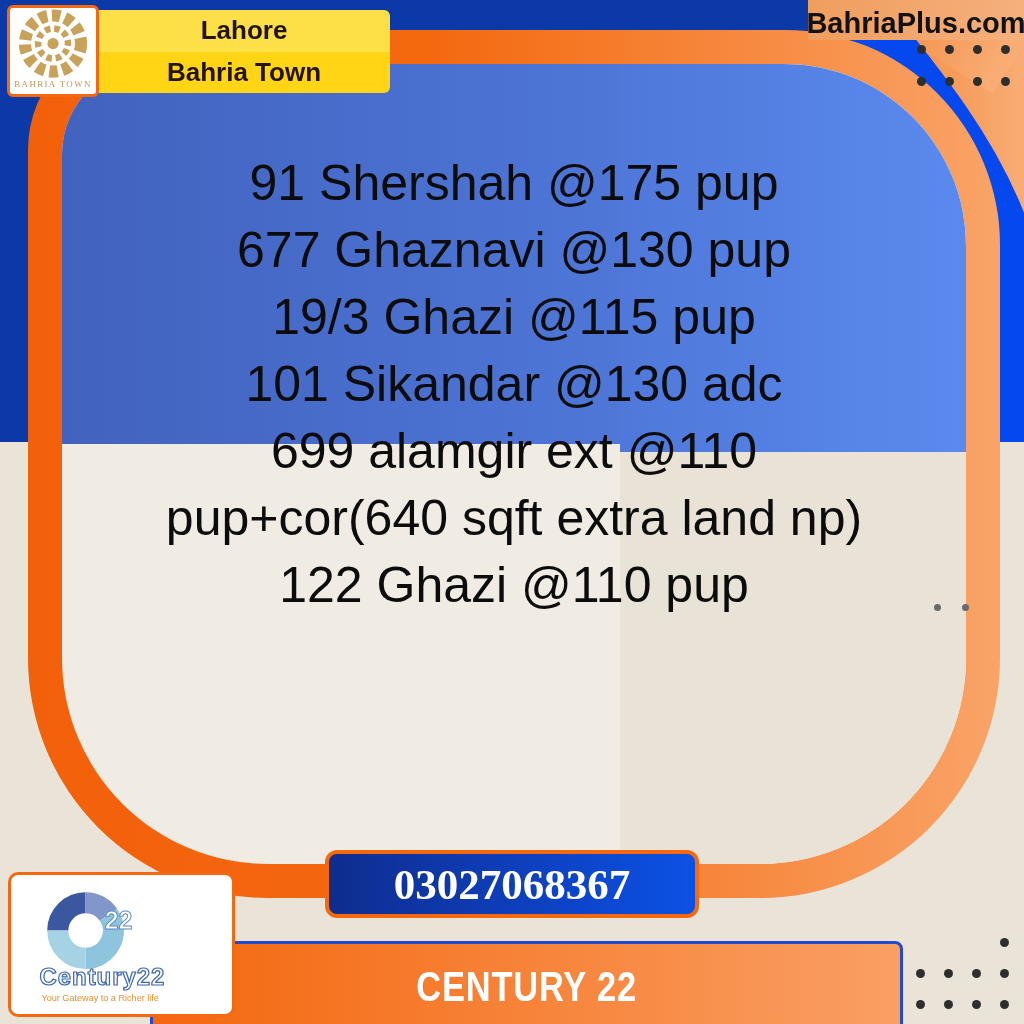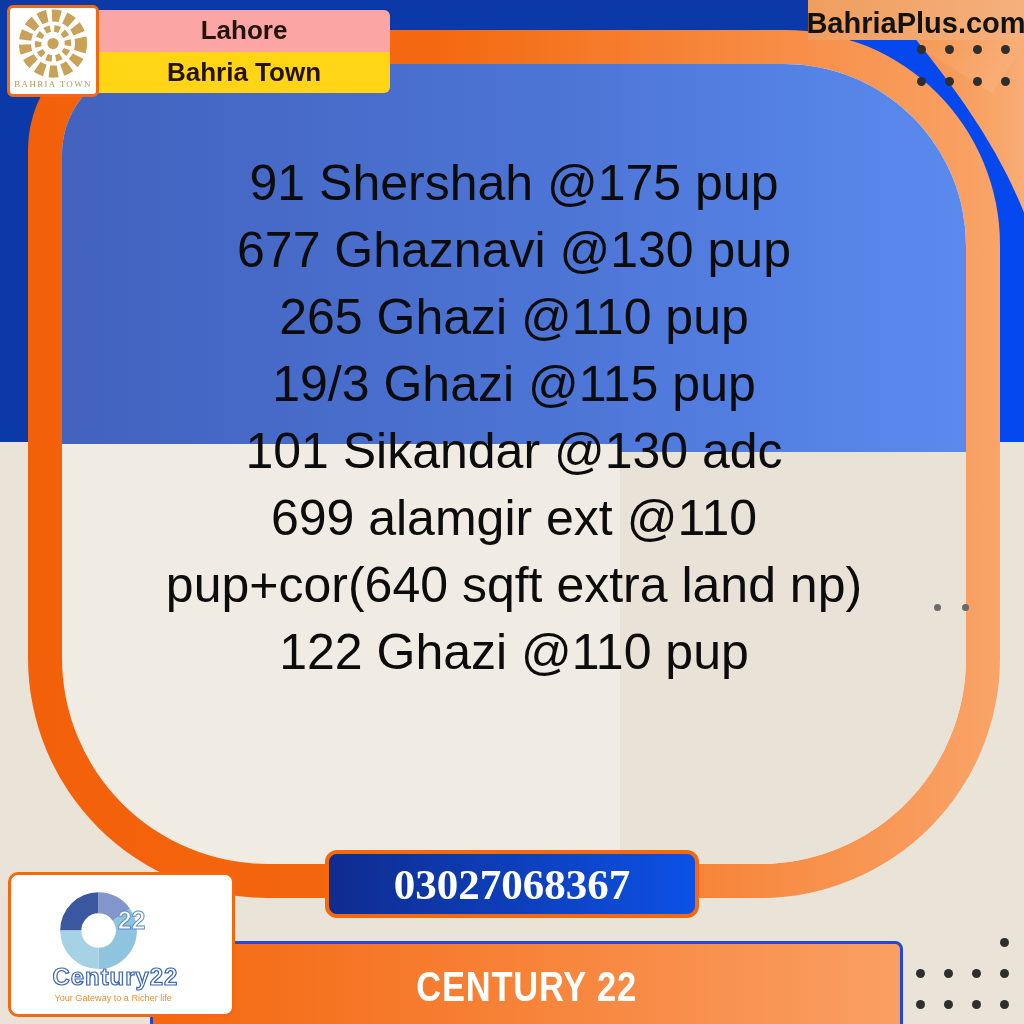--- a/index.html
+++ b/index.html
@@ -21,21 +21,21 @@
   .listing{position:absolute;left:0;right:0;top:86px;text-align:center;
         font-weight:normal;font-size:50px;line-height:67px;color:#0C0C0C;}
   
   .bt-box{position:absolute;left:7px;top:5px;width:92px;height:92px;background:#FFFFFF;
         border:3px solid #F4680F;border-radius:6px;box-sizing:border-box;z-index:6;}
   
   .yb{position:absolute;left:98px;top:10px;width:292px;height:83px;z-index:5;
         border-radius:0 6px 6px 0;overflow:hidden;}
   .yb-row{height:41.5px;display:flex;align-items:center;justify-content:center;
         font-weight:bold;font-size:26px;color:#241309;}
-  .yb-row.r1{background:#fca5a5;}
+  .yb-row.r1{background:#fde047;}
   .yb-row.r2{background:#FFD516;}
   
   .bp{position:absolute;left:808px;top:0;width:216px;height:40px;z-index:5;
         background:linear-gradient(90deg,#EF9E5E,#F5B07C);display:flex;align-items:flex-end;
         justify-content:center;font-weight:bold;font-size:29px;color:#121212;}
   
   .dot{width:9px;height:9px;border-radius:50%;background:#2E2E2E;}
   .dots-top{position:absolute;left:917px;top:45px;display:grid;
         grid-template-columns:repeat(4,9px);gap:23px 19px;z-index:3;}
   .dots-bottom{position:absolute;left:916px;top:938px;display:grid;
@@ -50,21 +50,21 @@
         color:#FFFFFF;font-weight:bold;font-size:43px;box-sizing:border-box;font-family:Liberation Serif, serif;}
   
   .banner{position:absolute;left:150px;top:941px;width:753px;height:91px;z-index:4;
         background:linear-gradient(90deg,#F4670E,#FA9F64);border:3px solid #2448D0;
         border-radius:8px;display:flex;align-items:center;justify-content:center;
         box-sizing:border-box;}
   .banner-text{color:#FFFFFF;font-weight:bold;font-size:42px;letter-spacing:1px;
         transform:scaleX(0.82);}
   
   .c22{position:absolute;left:8px;top:872px;width:227px;height:145px;background:#FFFFFF;
-        border:3px solid #F4680F;border-radius:10px;box-sizing:border-box;z-index:5;padding-left:13px;}
+        border:3px solid #F4680F;border-radius:10px;box-sizing:border-box;z-index:5;}
 </style>
 </head>
 <body>
 
 <div class="page">
 
   <svg class="decor" width="1024" height="442" viewBox="0 0 1024 442">
     <defs>
       <linearGradient id="gradPatch" x1="0" y1="0" x2="1" y2="0">
         <stop offset="0" stop-color="#F2883B"></stop>
@@ -89,21 +89,20 @@
   </div>
 
   <div class="card">
     <div class="card-inner">
       <div class="inner-right"></div>
       <div class="blue-left"></div>
       <div class="blue-right"></div>
       <div class="listing">
         <div>91 Shershah @175 pup</div>
         <div>677 Ghaznavi @130 pup</div>
-        <div>265 Ghazi @110 pup</div>
         <div>19/3 Ghazi @115 pup</div>
         <div>101 Sikandar @130 adc</div>
         <div>699 alamgir ext @110</div>
         <div>pup+cor(640 sqft extra land np)</div>
         <div>122 Ghazi @110 pup</div>
       </div>
     </div>
   </div>
 
   <div class="dots-mid">

